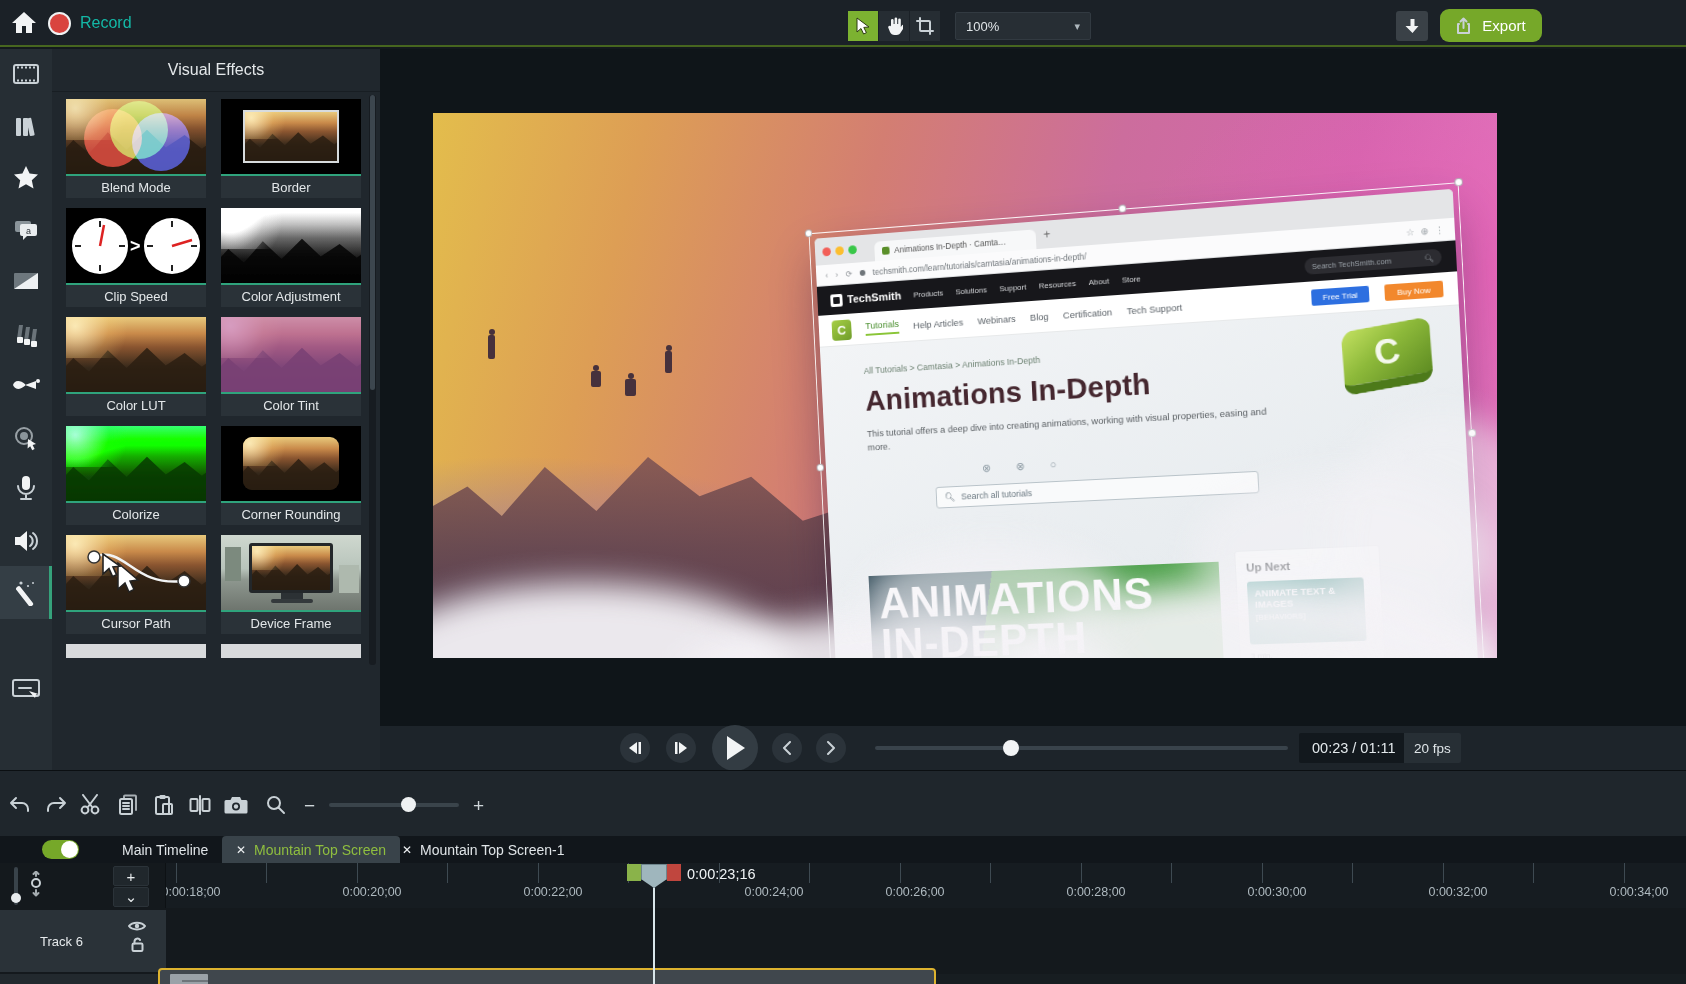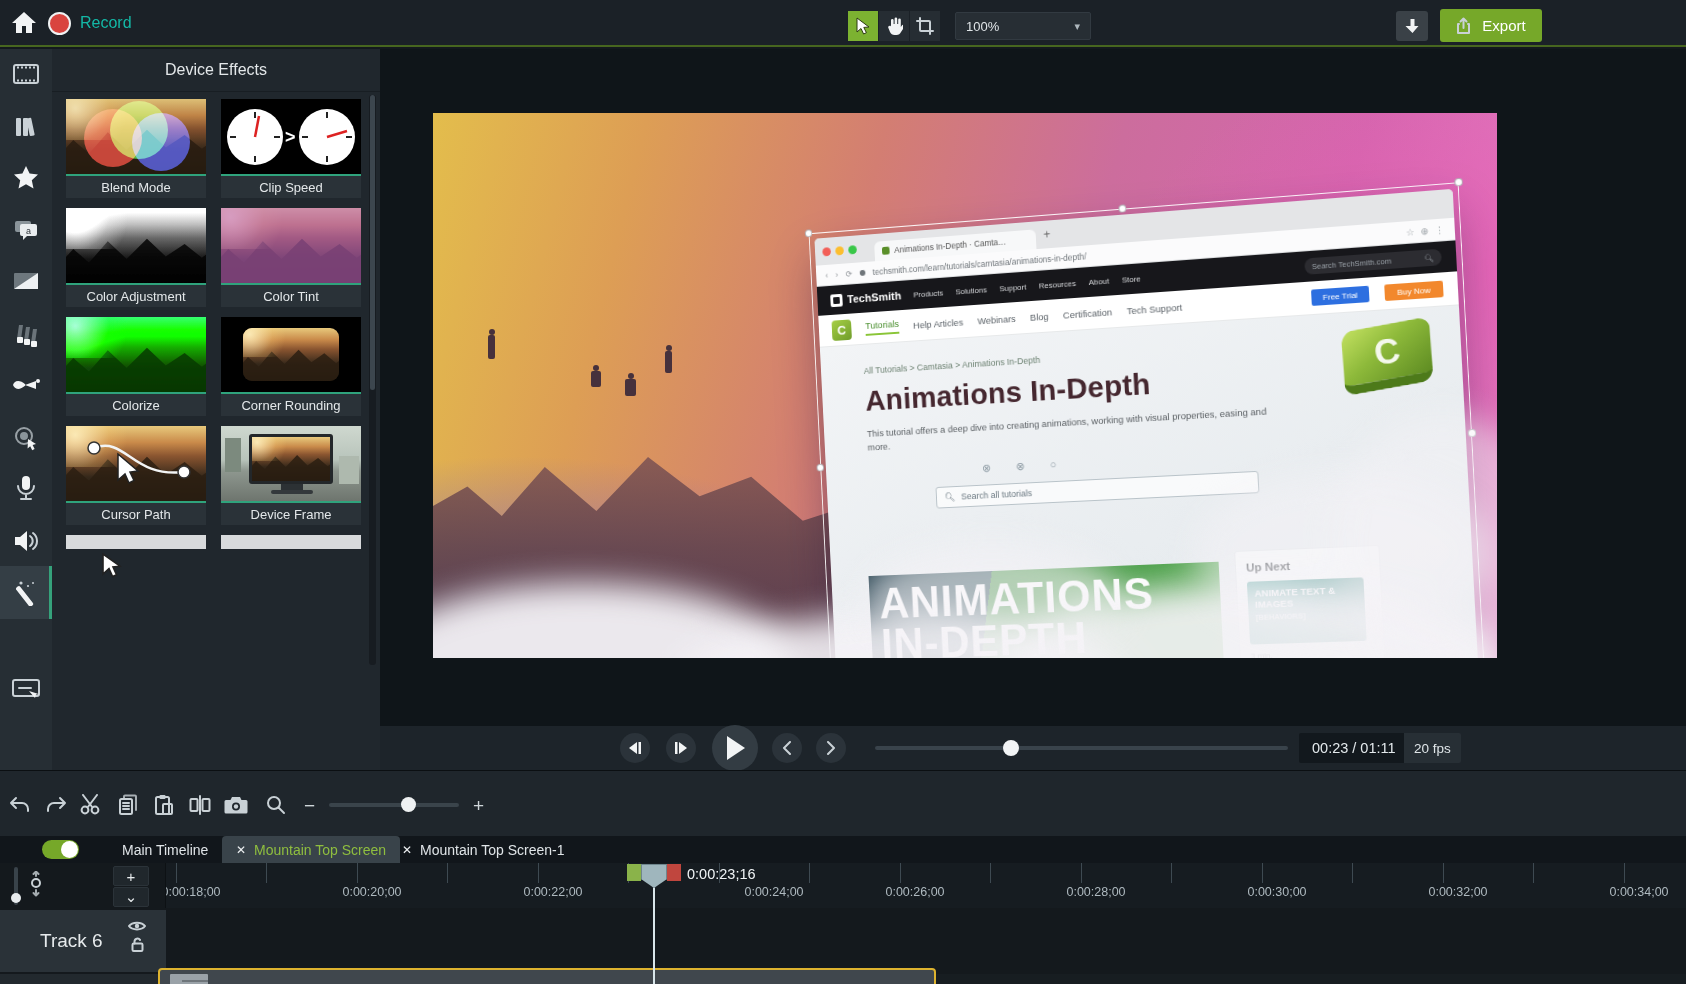--- a/index.html
+++ b/index.html
@@ -12,21 +12,21 @@
   .home-btn { position:absolute; left:8px; top:8px; width:32px; height:30px; display:flex; align-items:center; justify-content:center; }
   .record-btn { position:absolute; left:48px; top:8px; height:30px; display:flex; align-items:center; gap:9px; cursor:default; }
   .rec-dot { width:23px; height:23px; border-radius:50%; background:#d9443f; border:2px solid #f0f2f3; }
   .rec-label { color:#14b8a6; font-size:16px; }
   .tool-group { position:absolute; left:848px; top:11px; display:flex; }
   .tool-btn { width:30px; height:30px; background:#262d33; display:flex; align-items:center; justify-content:center; margin-right:1px; }
   .tool-btn.active { background:#7cb231; }
   .zoom-select { position:absolute; left:955px; top:12px; width:136px; height:28px; background:#272e34; border:1px solid #323a41; border-radius:2px; display:flex; align-items:center; padding:0 10px; color:#dfe4e7; font-size:13px; }
   .zoom-select .caret { margin-left:auto; color:#aeb8bd; font-size:11px; }
   .dl-btn { position:absolute; left:1396px; top:11px; width:32px; height:30px; background:#3a4147; border-radius:3px; display:flex; align-items:center; justify-content:center; }
-  .export-btn { position:absolute; left:1440px; top:9px; width:102px; height:33px; background:#76a829; border-radius:3px; display:flex; align-items:center; justify-content:center; gap:11px; color:#fff; font-size:15px; }
+  .export-btn { position:absolute; left:1440px; top:9px; width:102px; height:33px; background:#76a829; border-radius:9px; display:flex; align-items:center; justify-content:center; gap:11px; color:#fff; font-size:15px; }
 
   
   .sidebar { position:absolute; left:0; top:49px; width:52px; height:721px; background:#262e34; }
   .side-item { position:absolute; left:0; width:52px; height:50px; display:flex; align-items:center; justify-content:center; }
   .side-item.selected { background:#343e45; border-right:3px solid #35a27b; }
 
   
   .fx-panel { position:absolute; left:52px; top:49px; width:328px; height:721px; background:#20272d; }
   .fx-title { height:43px; display:flex; align-items:center; justify-content:center; color:#e3e7e9; font-size:16px; background:#20272d; border-bottom:1px solid #181e23; }
   .fx-scroll { position:absolute; left:14px; top:50px; width:296px; height:570px; overflow:hidden; display:grid; grid-template-columns:140px 140px; column-gap:15px; row-gap:10px; align-content:start; }
@@ -159,21 +159,21 @@
   .rul-label { position:absolute; top:22px; width:90px; text-align:center; color:#aeb9bf; font-size:12.5px; }
   .playhead-line { position:absolute; left:653px; top:884px; width:2px; height:100px; background:#d9e6ea; z-index:30; }
   .ph-green { position:absolute; left:627px; top:864px; width:14px; height:17px; background:#8ab34a; z-index:31; }
   .ph-red { position:absolute; left:667px; top:864px; width:14px; height:17px; background:#c0463e; z-index:31; }
   .ph-grip { position:absolute; left:641px; top:864px; width:26px; height:24px; background:#9fb6bd; border:1px solid #6f868d;
      clip-path:polygon(0 0,100% 0,100% 62%,50% 100%,0 62%); z-index:32; }
   .ph-time { position:absolute; left:687px; top:866px; color:#f0f4f6; font-size:14.5px; z-index:31; }
 
   .tracks { position:absolute; left:0; top:908px; width:1686px; height:76px; background:#14191d; }
   .track-head { position:absolute; left:0; top:2px; width:166px; height:62px; background:#2a3238; display:flex; align-items:center; }
-  .track-name { margin-left:40px; color:#e6eaec; font-size:19px; }
+  .track-name { margin-left:40px; color:#e6eaec; font-size:13px; }
   .track-icons { position:absolute; left:128px; top:10px; display:flex; flex-direction:column; gap:5px; align-items:center; }
   .lane { position:absolute; left:167px; top:2px; width:1519px; height:62px; background:#1d2429; }
   .clip { position:absolute; left:431px; top:2px; width:556px; height:58px; background:#3c464d; border:1px solid #4a565e; border-radius:3px; overflow:hidden; }
   .clip-label { position:absolute; left:100px; top:18px; color:#94a0a8; font-size:15px; }
   .clip-thumbzone { position:absolute; left:0; top:0; width:92px; height:58px; background:#343d44; }
   .cloudlet { position:absolute; background:#707b83; border-radius:45%; opacity:.85; }
   .clip-fade { position:absolute; left:694px; bottom:0px; color:#e8ecee; font-size:10px; z-index:5; }
   .lane2 { position:absolute; left:167px; top:66px; width:1519px; height:10px; background:#171d21; }
   .track-head2 { position:absolute; left:0; top:66px; width:166px; height:10px; background:#22292e; }
   .clip2 { position:absolute; left:158px; top:60px; width:778px; height:24px; background:#40474d; border:2px solid #ddb32f; border-radius:4px 4px 0 0; z-index:4; overflow:hidden; }
@@ -311,33 +311,41 @@
     <div class="side-item" style="top:616px">
       <svg width="28" height="22" viewBox="0 0 28 22">
           <rect class="icon-stroke" x="1" y="1" width="26" height="16" rx="2"></rect>
           <path class="icon-stroke" d="M7 9 h12"></path>
           <path class="icon-white" d="M17 12 l6 7 1-3.4 3.4-.4 Z"></path>
         </svg>
     </div>
   </div>
 
   <div class="fx-panel">
-    <div class="fx-title">Device Effects</div>
+    <div class="fx-title">Visual Effects</div>
     <div class="fx-scroll">
 
       <div class="fx-item">
         <div class="thumb v-blend">
           <div class="mt"></div>
           <div class="blend-c" style="left:18px;top:10px;background:#e53935"></div>
           <div class="blend-c" style="left:44px;top:2px;background:#43d43f"></div>
           <div class="blend-c" style="left:66px;top:14px;background:#3f51e5"></div>
         </div>
         <div class="fx-label">Blend Mode</div>
       </div>
 
+      <div class="fx-item">
+        <div class="thumb v-border">
+            <div class="inner">
+              <div class="mt"></div>
+            </div>
+          </div>
+        <div class="fx-label">Border</div>
+      </div>
 
       <div class="fx-item">
         <div class="thumb">
           <svg class="clockface" style="left:6px" viewBox="0 0 56 56">
               <circle cx="28" cy="28" r="26" fill="#fff"></circle>
               <g stroke="#222" stroke-width="2">
                 <line x1="28" y1="3" x2="28" y2="9"></line>
                 <line x1="28" y1="47" x2="28" y2="53"></line>
                 <line x1="3" y1="28" x2="9" y2="28"></line>
                 <line x1="47" y1="28" x2="53" y2="28"></line>
@@ -359,20 +367,26 @@
         <div class="fx-label">Clip Speed</div>
       </div>
 
       <div class="fx-item">
         <div class="thumb v-bw">
             <div class="mt"></div>
           </div>
         <div class="fx-label">Color Adjustment</div>
       </div>
 
+      <div class="fx-item">
+        <div class="thumb">
+            <div class="mt"></div>
+          </div>
+        <div class="fx-label">Color LUT</div>
+      </div>
 
       <div class="fx-item">
         <div class="thumb v-tint">
             <div class="mt"></div>
             <div class="ov"></div>
           </div>
         <div class="fx-label">Color Tint</div>
       </div>
 
       <div class="fx-item">

